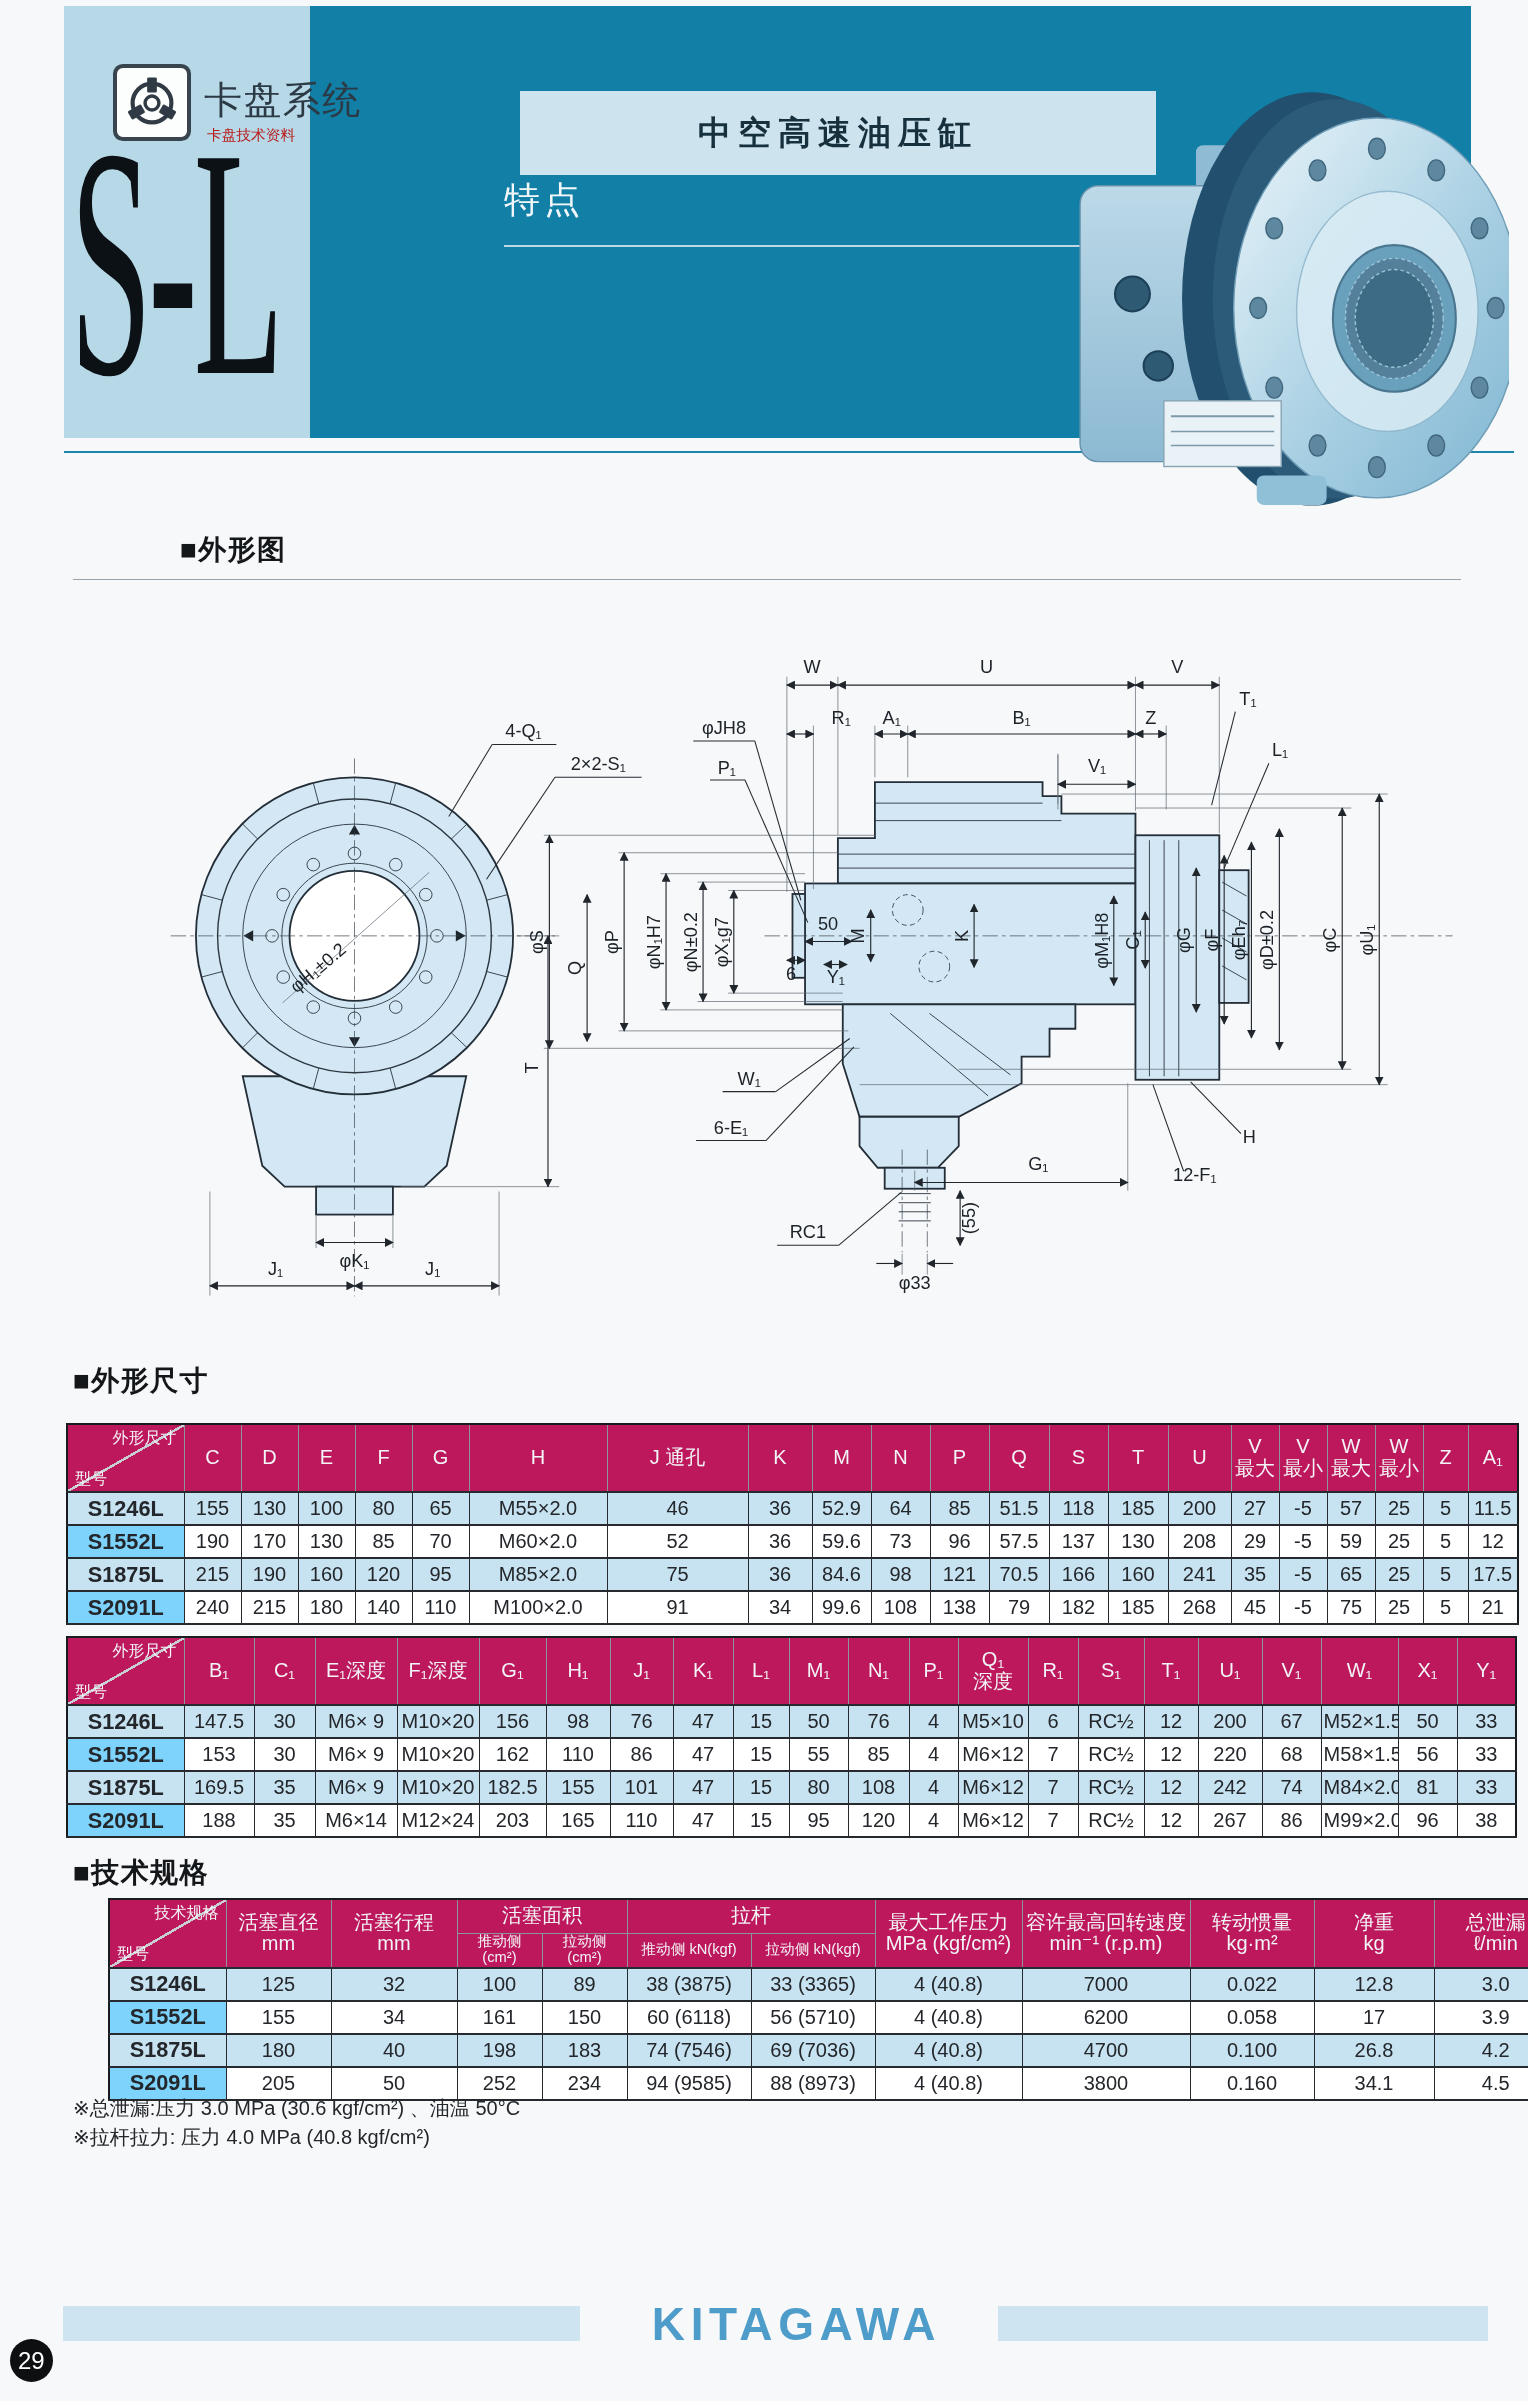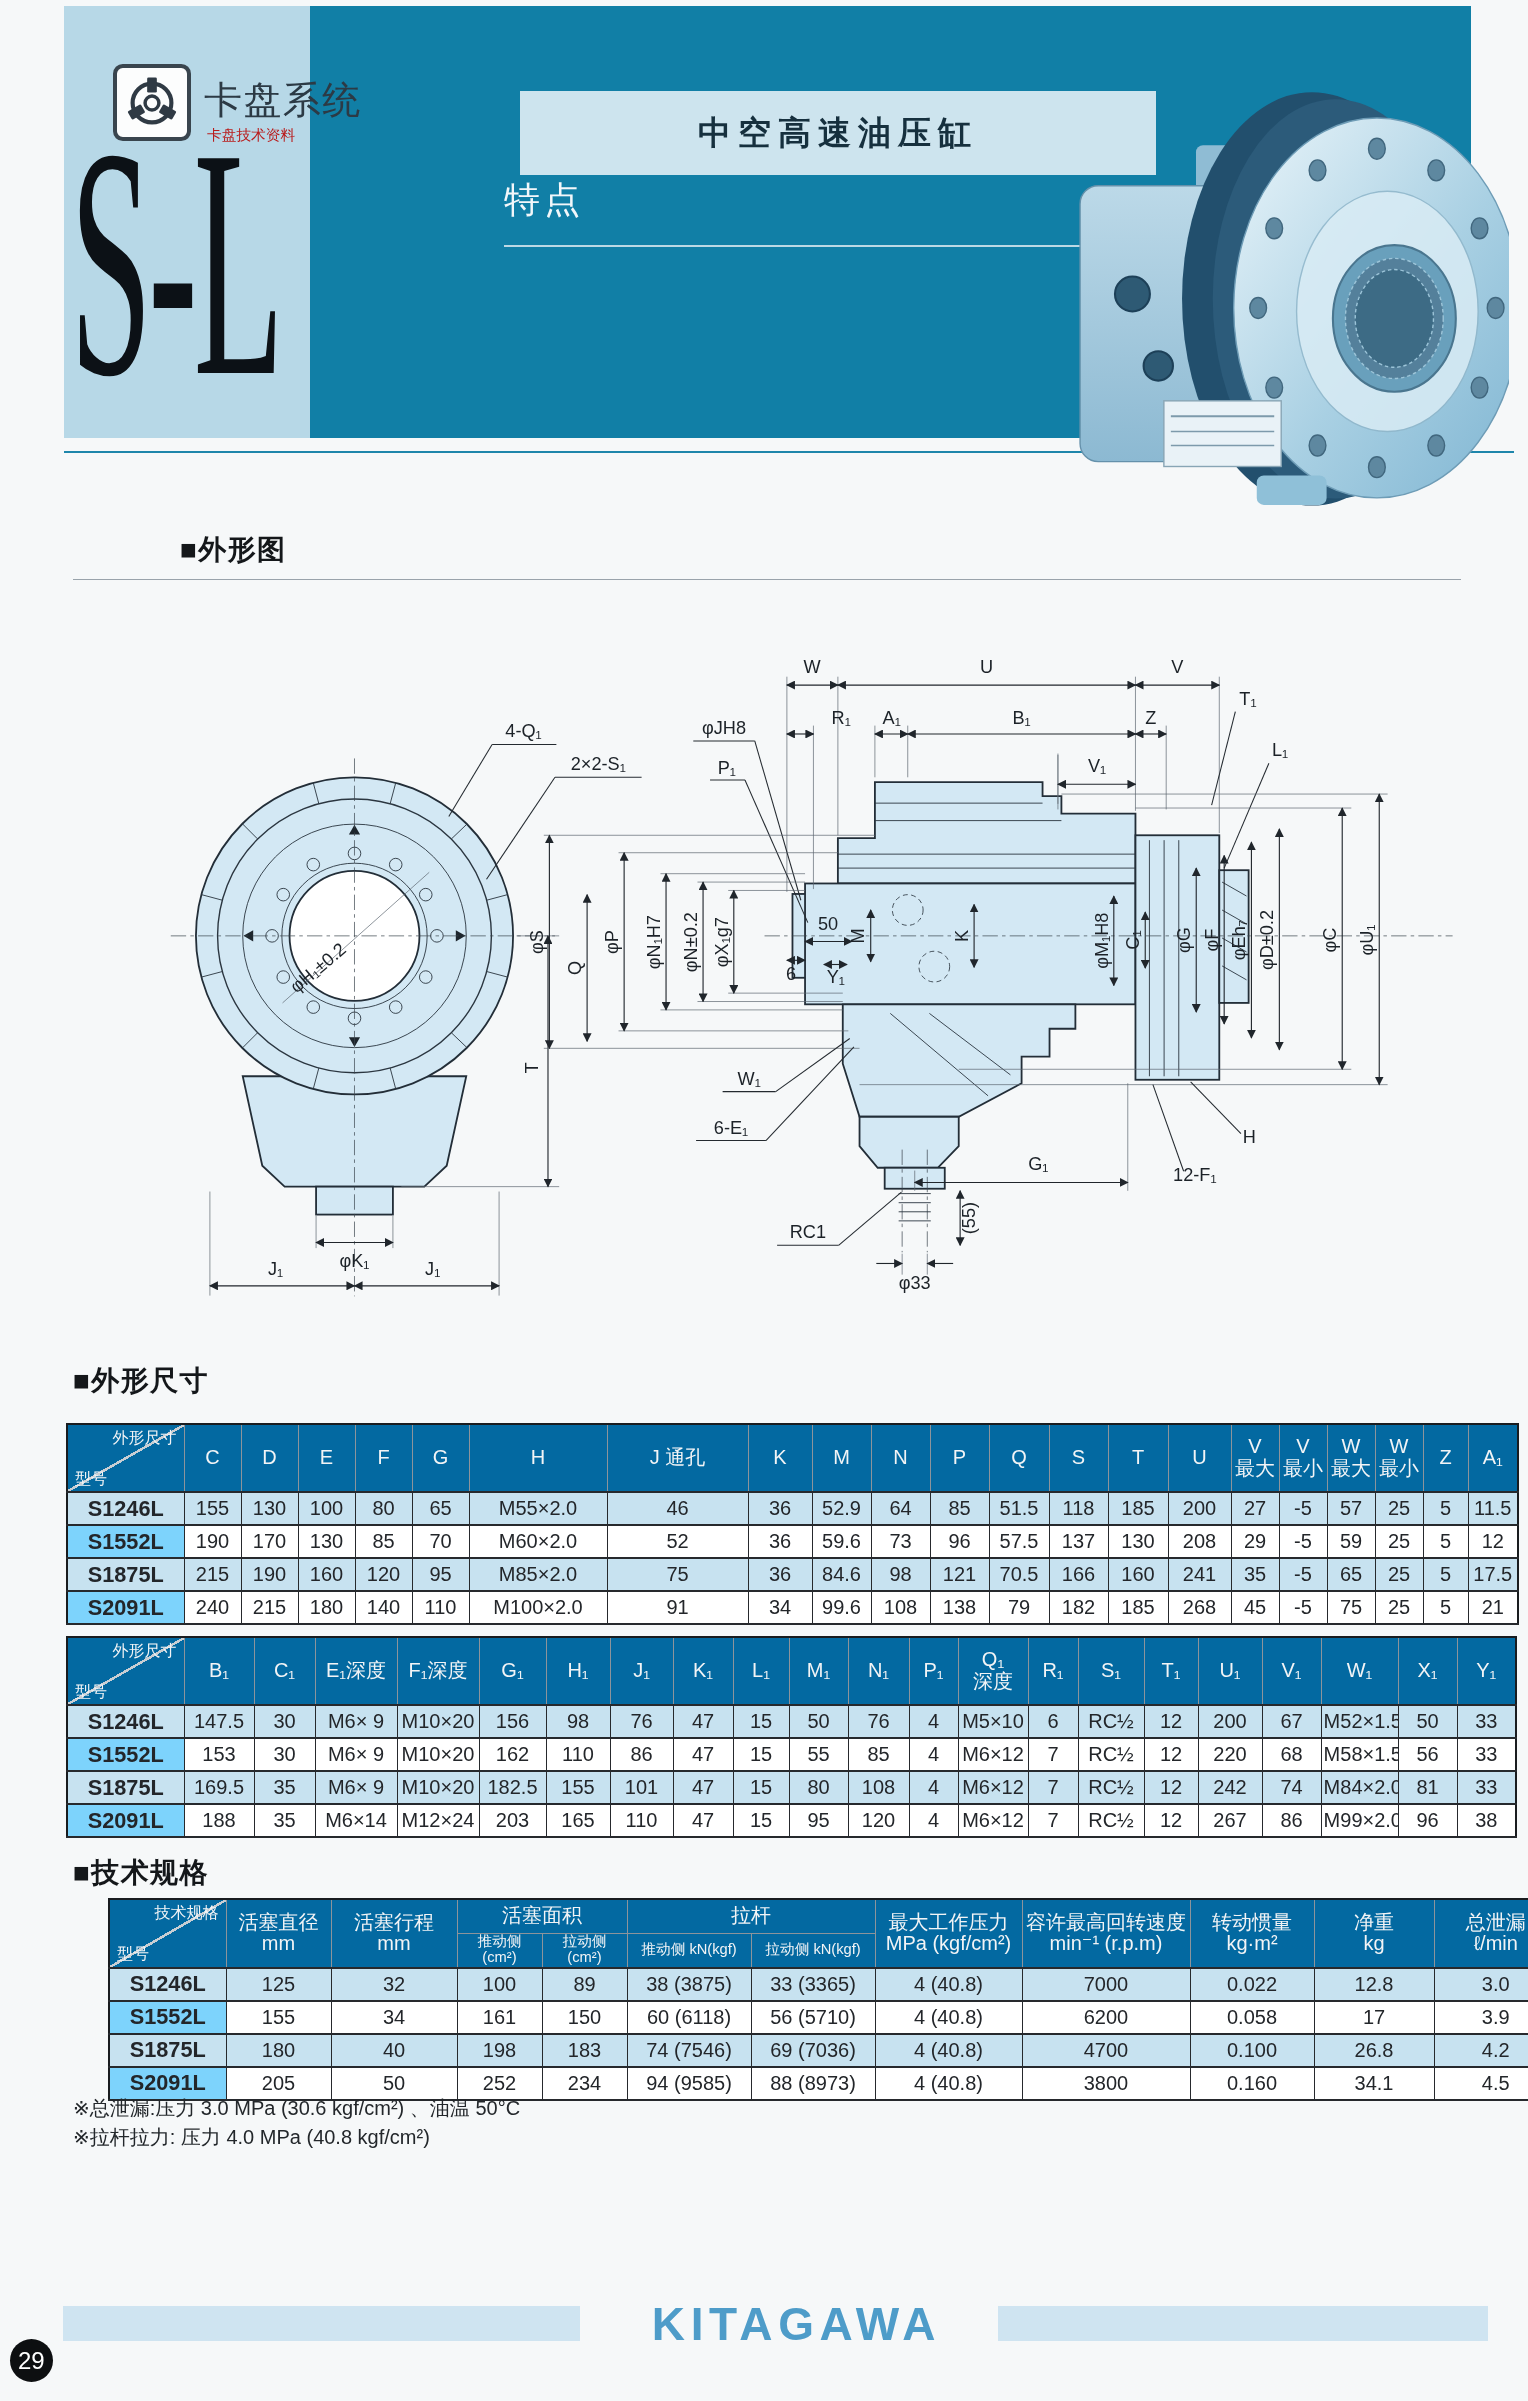--- a/index.html
+++ b/index.html
@@ -35,21 +35,21 @@
   .detail{stroke:#2b3640;stroke-width:1.3;fill:none;}
   .detail2{stroke:#2b3640;stroke-width:2;fill:none;}
   .thin{stroke:#242a30;stroke-width:1.5;fill:none;}
   .ext{stroke:#5c6770;stroke-width:1;fill:none;}
   .cl{stroke:#3a444c;stroke-width:1;stroke-dasharray:22 6 5 6;fill:none;}
   .phantom{stroke:#2b3640;stroke-width:1.2;fill:none;stroke-dasharray:7 5;}
   .dim{stroke:#20262c;stroke-width:1.6;fill:none;marker-start:url(#ar);marker-end:url(#ar);}
   .dimE{stroke:#20262c;stroke-width:1.6;fill:none;marker-end:url(#ar);}
   
   table.dt{position:absolute;border-collapse:collapse;table-layout:fixed;background:#fff;border:2.8px solid #191c1f;}
-  table.dt th{background:#0369a1;color:#f2f4f6;font-weight:normal;border:0.7px solid #8d949b;
+  table.dt th{background:#be185d;color:#f2f4f6;font-weight:normal;border:0.7px solid #8d949b;
               font-size:20px;padding:0.7px 1.4px;white-space:pre-line;line-height:1.08;text-align:center;}
   table.dt thead{border-bottom:2.1px solid #16181b;}
   table.dt td{border:2.1px solid #26292d;border-left-width:1px;border-right-width:1px;
               font-size:20px;text-align:center;color:#23262a;padding:0.7px 2.1px;background:#fff;overflow:hidden;}
   table.dt tbody tr:nth-child(odd) td{background:#c7e2f0;}
   table.dt tbody td:first-child{background:#7dd3fc;font-weight:bold;font-size:21.7px;}
   #t1{left:66px;top:1423px;width:1450px;}
   #t2{left:66px;top:1636px;width:1450px;}
   #t3{left:66px;top:1898px;width:1450px;margin-left:42px;}
   #t1 thead tr{height:45px;} #t1 tbody tr{height:33px;}

